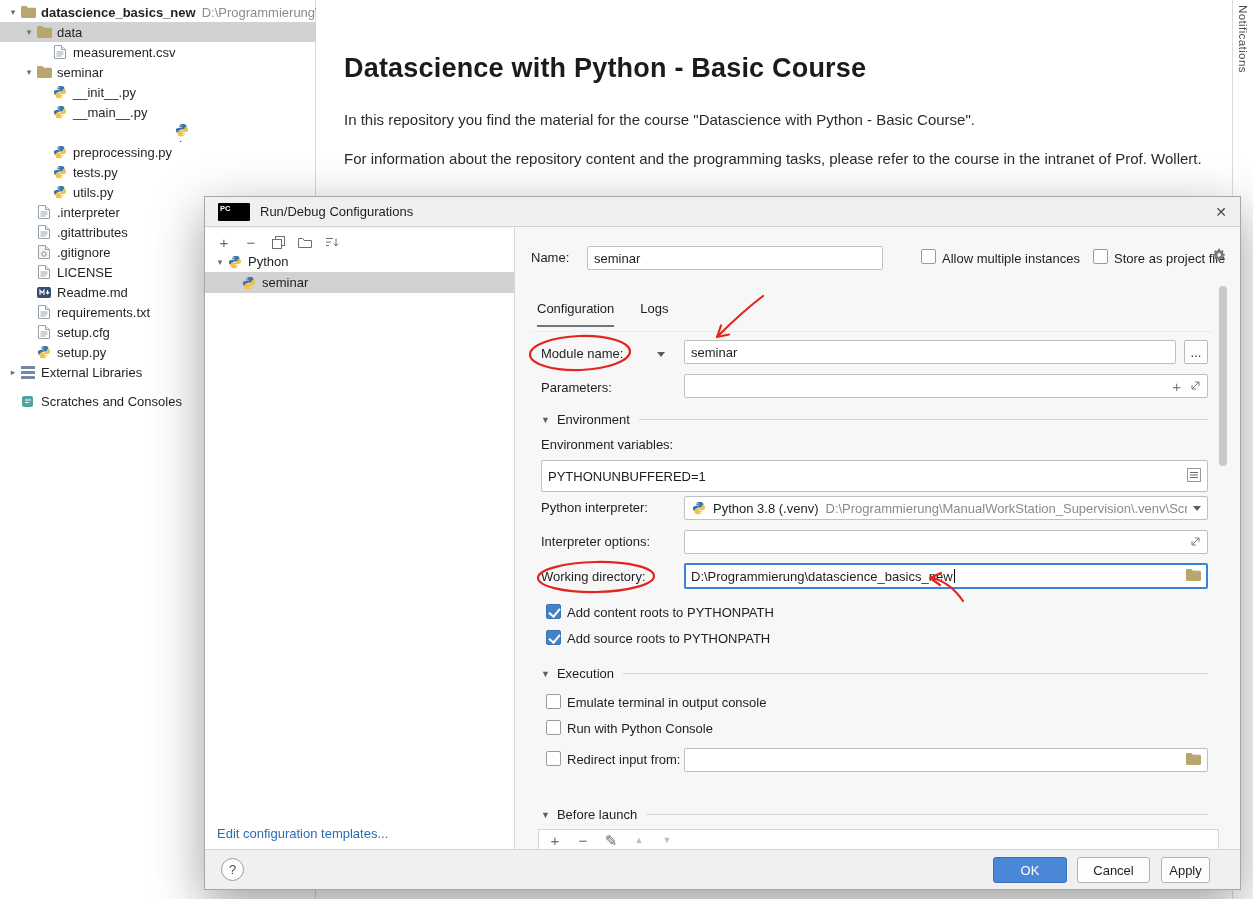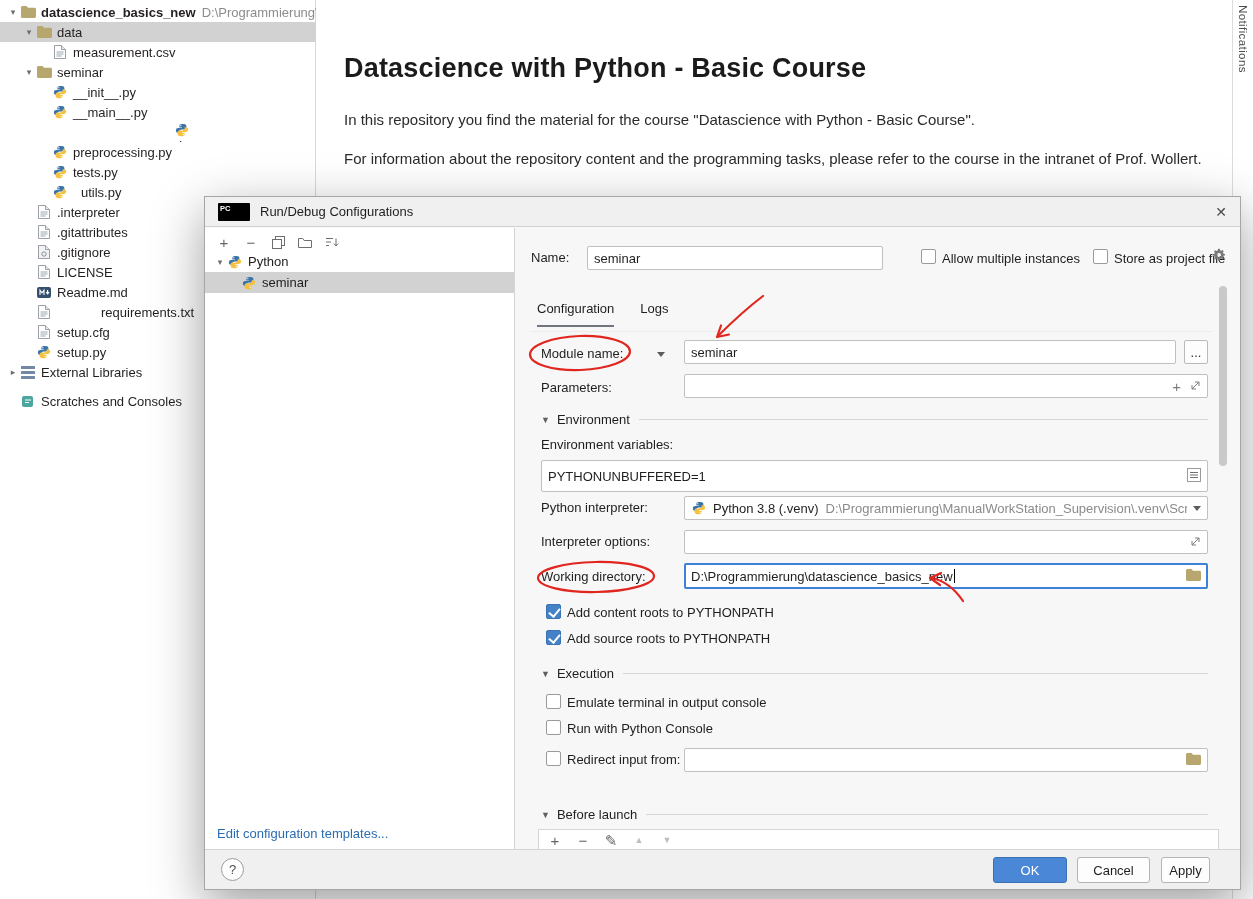--- a/index.html
+++ b/index.html
@@ -161,21 +161,21 @@
         <span class="ticon">
           <svg width="14" height="14" viewBox="0 0 16 16">
             <path fill="#3b74a8" d="M7.9 1C6 1 5 1.8 5 3.3V5h3v.8H3.8C2.2 5.8 1 6.8 1 8.5s1.2 2.7 2.8 2.7H5V9.6c0-1.4 1.2-2.3 2.7-2.3h3.2c1.3 0 2.1-.9 2.1-2.2V3.3C13 1.8 11.8 1 9.9 1z"></path>
             <circle cx="6.6" cy="3" r=".7" fill="#fff"></circle>
             <path fill="#f5c13e" d="M8.1 15c1.9 0 2.9-.8 2.9-2.3V11H8v-.8h4.2c1.6 0 2.8-1 2.8-2.7S13.8 4.8 12.2 4.8H11v1.6c0 1.4-1.2 2.3-2.7 2.3H5.1C3.8 8.7 3 9.6 3 10.9v1.8C3 14.2 4.2 15 6.1 15z"></path>
             <circle cx="9.4" cy="13" r=".7" fill="#fff"></circle>
           </svg>
         </span>
         <span class="tlabel">tests.py</span>
       </div>
-      <div class="tree-row" style="top: 182px; padding-left: 52px; gap: 8px;">
+      <div class="tree-row" style="top: 182px; padding-left: 52px;">
         <span class="ticon">
           <svg width="14" height="14" viewBox="0 0 16 16">
             <path fill="#3b74a8" d="M7.9 1C6 1 5 1.8 5 3.3V5h3v.8H3.8C2.2 5.8 1 6.8 1 8.5s1.2 2.7 2.8 2.7H5V9.6c0-1.4 1.2-2.3 2.7-2.3h3.2c1.3 0 2.1-.9 2.1-2.2V3.3C13 1.8 11.8 1 9.9 1z"></path>
             <circle cx="6.6" cy="3" r=".7" fill="#fff"></circle>
             <path fill="#f5c13e" d="M8.1 15c1.9 0 2.9-.8 2.9-2.3V11H8v-.8h4.2c1.6 0 2.8-1 2.8-2.7S13.8 4.8 12.2 4.8H11v1.6c0 1.4-1.2 2.3-2.7 2.3H5.1C3.8 8.7 3 9.6 3 10.9v1.8C3 14.2 4.2 15 6.1 15z"></path>
             <circle cx="9.4" cy="13" r=".7" fill="#fff"></circle>
           </svg>
         </span>
         <span class="tlabel">utils.py</span>
       </div>
@@ -221,21 +221,21 @@
       </div>
       <div class="tree-row" style="top: 282px; padding-left: 36px;">
         <span class="ticon">
           <svg width="14" height="11" viewBox="0 0 14 11">
             <rect width="14" height="11" rx="2" fill="#35506e"></rect>
             <path d="M3 8V3.2l2 2.6 2-2.6V8M10.6 3v3.4M9.2 5.2l1.4 1.6 1.4-1.6" stroke="#fff" fill="none" stroke-width="1.1"></path>
           </svg>
         </span>
         <span class="tlabel">Readme.md</span>
       </div>
-      <div class="tree-row" style="top: 302px; padding-left: 36px; gap: 44px;">
+      <div class="tree-row" style="top: 302px; padding-left: 36px;">
         <span class="ticon">
           <svg width="12" height="14" viewBox="0 0 12 14">
             <path fill="#fff" stroke="#9aa0a6" d="M.5.5h7l4 4v9h-11z"></path>
             <path fill="#e8eaed" stroke="#9aa0a6" d="M7.5.5v4h4"></path>
             <path d="M2.5 7h7M2.5 9h7M2.5 11h5" stroke="#9aa7b0" fill="none"></path>
           </svg>
         </span>
         <span class="tlabel">requirements.txt</span>
       </div>
       <div class="tree-row" style="top: 322px; padding-left: 36px;">

